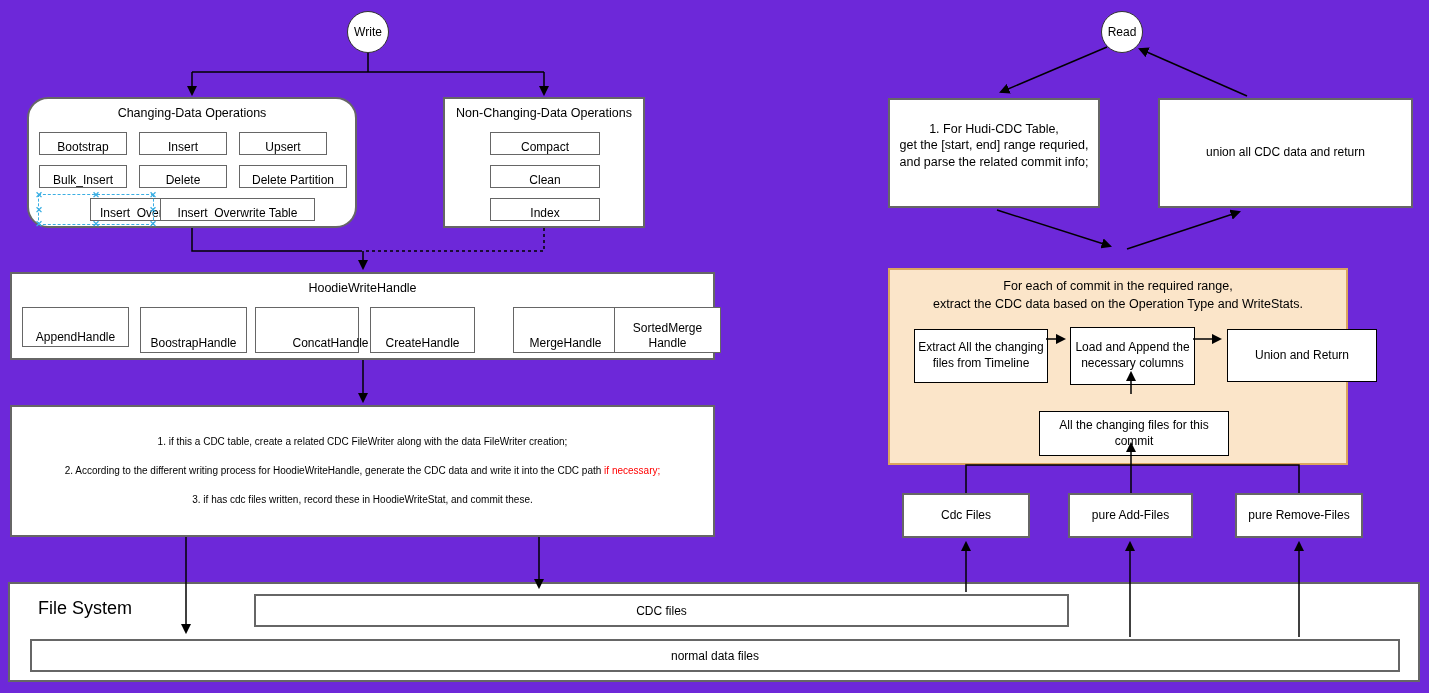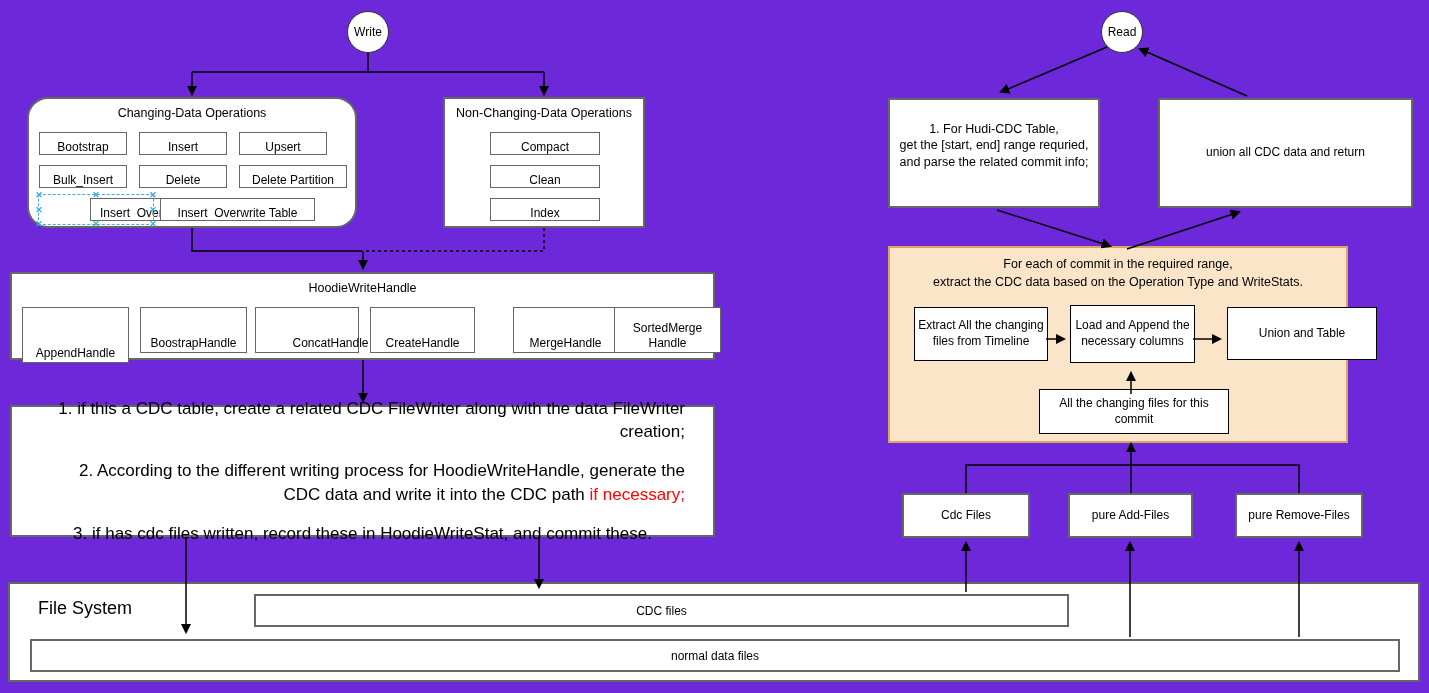--- a/index.html
+++ b/index.html
@@ -47,22 +47,22 @@
   .inner-black{
     position:absolute;box-sizing:border-box;
     border:1.5px solid #000;background:#fff;
     display:flex;align-items:center;justify-content:center;
     text-align:center;font-size:12px;line-height:1.3;
     padding:2px;
   }
   .steps{
     display:flex;flex-direction:column;justify-content:center;align-items:center;
     row-gap:15px;
-    font-size:17px;line-height:1.4;
-    text-align:right;
+    font-size:10px;line-height:1.4;
+    text-align:center;
     padding:0 28px;
   }
   .red{color:#FF0000;}
   .fs-title{
     position:absolute;left:28px;top:14px;
     font-size:18px;
   }
   .bar{
     position:absolute;box-sizing:border-box;
     border:2px solid #666666;background:#fff;
@@ -153,21 +153,21 @@
     <div class="btn" style="left:45px;top:66px;width:110px;height:23px;">
       <span class="lbl">Clean</span>
       </div>
     <div class="btn" style="left:45px;top:99px;width:110px;height:23px;">
       <span class="lbl">Index</span>
       </div>
   </div>
 
   <div class="shape" style="left:10px;top:272px;width:705px;height:88px;">
     <div class="container-title">HoodieWriteHandle</div>
-    <div class="btn" style="left:10px;top:33px;width:107px;height:56px;">
+    <div class="btn" style="left:10px;top:33px;width:107px;height:40px;">
       <span class="centered">AppendHandle</span>
       </div>
     <div class="btn" style="left:128px;top:33px;width:107px;height:46px;">
       <span class="centered">BoostrapHandle</span>
       </div>
     <div class="btn" style="left:243px;top:33px;width:104px;height:46px;padding-left:47px;">
       <span class="centered">ConcatHandle</span>
       </div>
     <div class="btn" style="left:358px;top:33px;width:105px;height:46px;">
       <span class="centered">CreateHandle</span>
@@ -204,33 +204,33 @@
     <div>1. For Hudi-CDC Table,</div>
     <div>get the [start, end] range requried,</div>
     <div>and parse the related commit info;</div>
     <div class="gap"></div>
   </div>
 
   <div class="shape centered" style="left:1142px;top:98px;width:255px;height:110px;margin-left:16px;">
     <span>union all CDC data and return</span>
   </div>
 
-  <div class="shape orange" style="left:888px;top:246px;width:460px;height:197px;">
+  <div class="shape orange" style="left:888px;top:268px;width:460px;height:197px;">
     <div style="position:absolute;top:8px;left:0;right:0;text-align:center;font-size:12.5px;line-height:1.4;">
       <div>For each of commit in the required range,</div>
       <div>extract the CDC data based on the Operation Type and WriteStats.</div>
     </div>
     <div class="inner-black" style="left:24px;top:59px;width:134px;height:54px;">
       <span>Extract All the changing files from Timeline</span>
       </div>
     <div class="inner-black" style="left:180px;top:57px;width:125px;height:58px;">
       <span>Load and Append the necessary columns</span>
       </div>
     <div class="inner-black" style="left:337px;top:59px;width:150px;height:53px;">
-      <span>Union and Table</span>
+      <span>Union and Return</span>
       </div>
     <div class="inner-black" style="left:149px;top:141px;width:190px;height:45px;">
       <span style="width:170px;">All the changing files for this commit</span>
       </div>
   </div>
 
   <div class="shape centered" style="left:902px;top:493px;width:128px;height:45px;">
     <span>Cdc Files</span>
     </div>
   <div class="shape centered" style="left:1068px;top:493px;width:125px;height:45px;">

